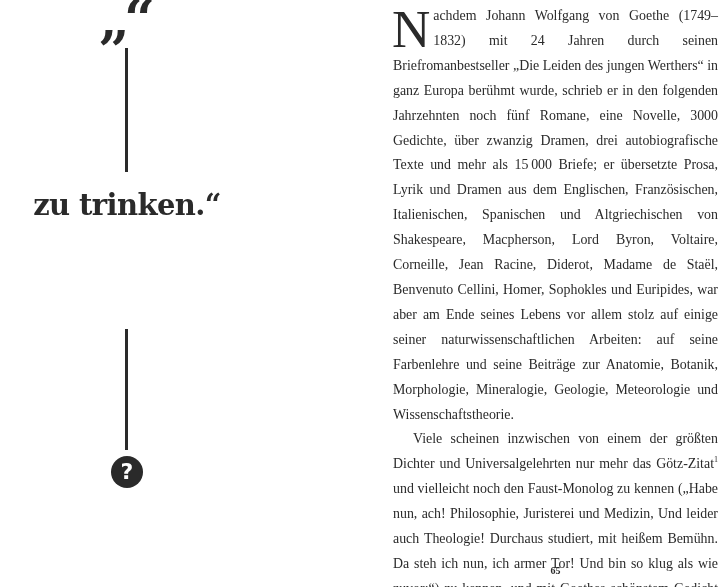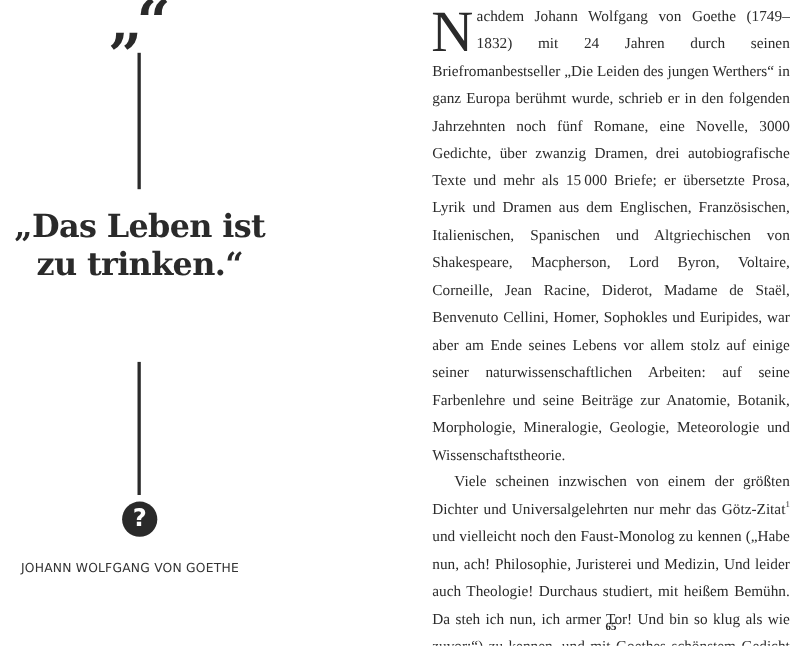--- a/index.html
+++ b/index.html
@@ -62,26 +62,24 @@
     font-weight: bold; font-size: 10px; color: #2a2a2a;
   }
 </style>
 </head>
 <body>
 
 <div class="left-page">
   <div class="quote-marks">„“</div>
   <div class="vline top"></div>
   <div class="quote-text">
-    <div>„Das Leben ist</div>
     <div>zu trinken.“</div>
   </div>
   <div class="vline bottom"></div>
   <div class="qmark-icon">?</div>
-  <div class="author">JOHANN WOLFGANG VON GOETHE</div>
 </div>
 
 <div class="right-page">
   <div class="body-text">
     <p><span class="dropcap">N</span><span>achdem Johann Wolfgang von Goethe (1749–1832) mit 24 Jahren durch seinen Briefromanbestseller „Die Leiden des jungen Werthers“ in ganz Europa berühmt wurde, schrieb er in den folgenden Jahrzehnten noch fünf Romane, eine Novelle, 3000 Gedichte, über zwanzig Dramen, drei autobio­grafische Texte und mehr als 15 000 Briefe; er übersetzte Prosa, Lyrik und Dramen aus dem Englischen, Französischen, Ita­lienischen, Spanischen und Altgriechischen von Shakespeare, Macpherson, Lord Byron, Voltaire, Corneille, Jean Racine, Diderot, Madame de Staël, Benvenuto Cellini, Homer, Sopho­kles und Euripides, war aber am Ende seines Lebens vor allem stolz auf einige seiner naturwissenschaftlichen Arbeiten: auf seine Farbenlehre und seine Beiträge zur Anatomie, Botanik, Morphologie, Mineralogie, Geologie, Meteorologie und Wissenschaftstheorie.</span></p>
     <p class="indent"><span>Viele scheinen inzwischen von einem der größten Dichter und Universalgelehrten nur mehr das Götz-Zitat</span><sup>1</sup><span> und viel­leicht noch den Faust-Monolog zu kennen („Habe nun, ach! Philosophie, Juristerei und Medizin, Und leider auch Theo­logie! Durchaus studiert, mit heißem Bemühn. Da steh ich nun, ich armer Tor! Und bin so klug als wie zuvor;“) zu kennen, und mit Goethes schönstem Gedicht wissen sie nichts Besseres zu tun, als es in Hunderten Varianten zu verulken, beklagte schon Karl Kraus: „Unter allen Wassern ist – „U“ / Von Englands Flotte spürest du / Kaum einen Rauch … / Mein Schiff versank, daß es knallte, / Warte nur, balde R–U–hst du auch!“</span></p>
 
   </div>
 </div>
 

